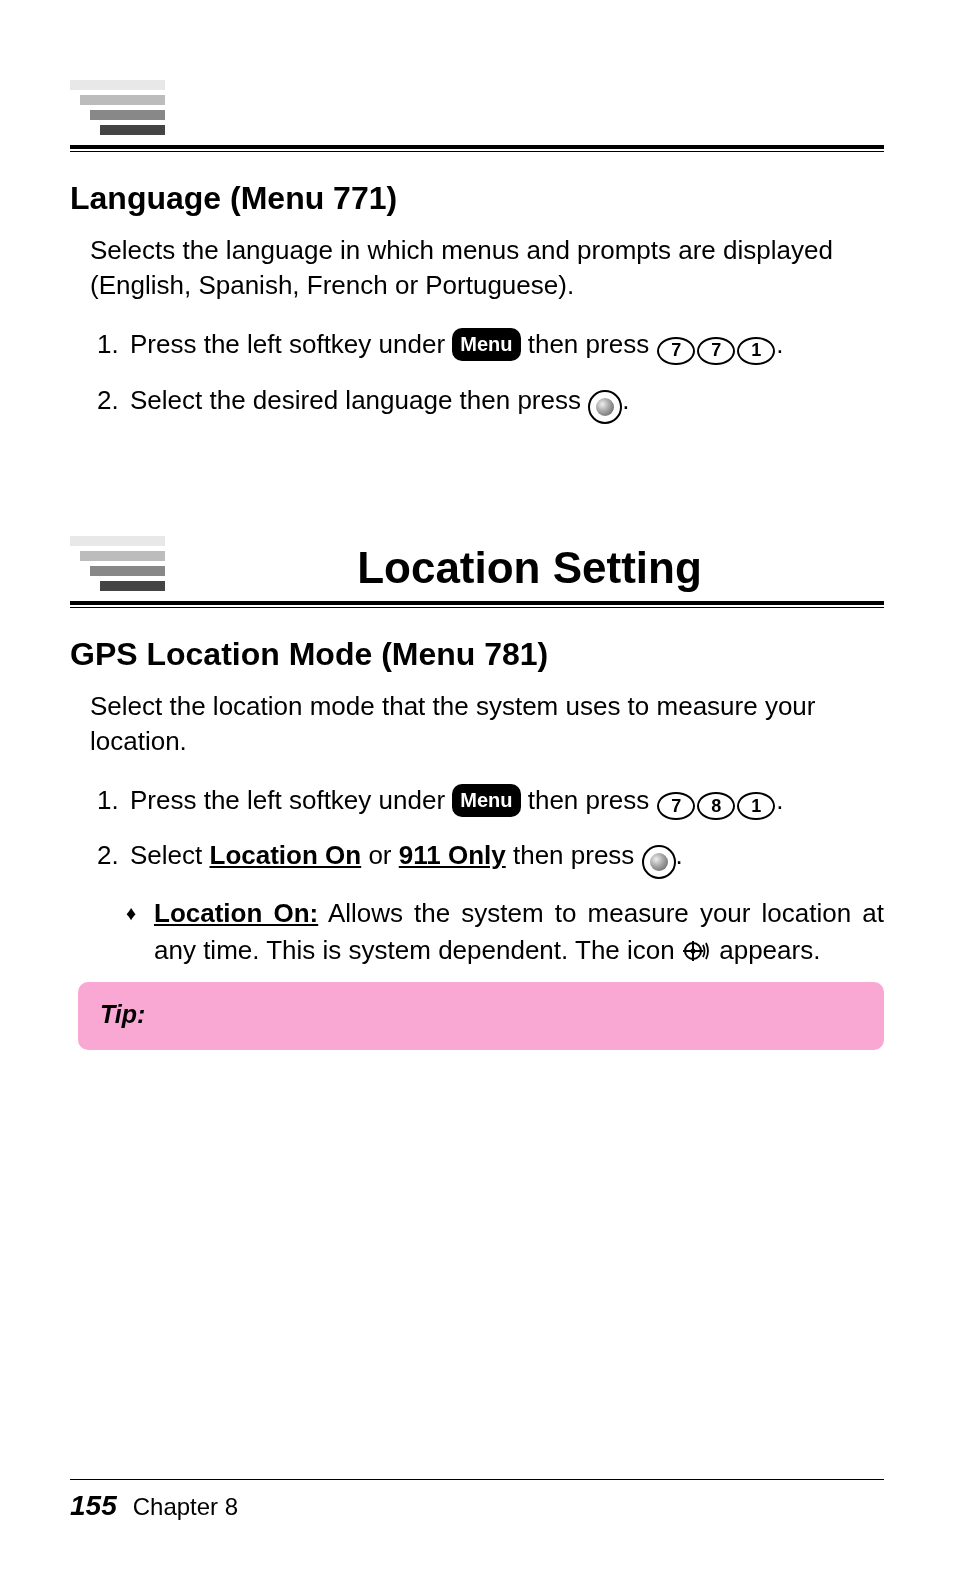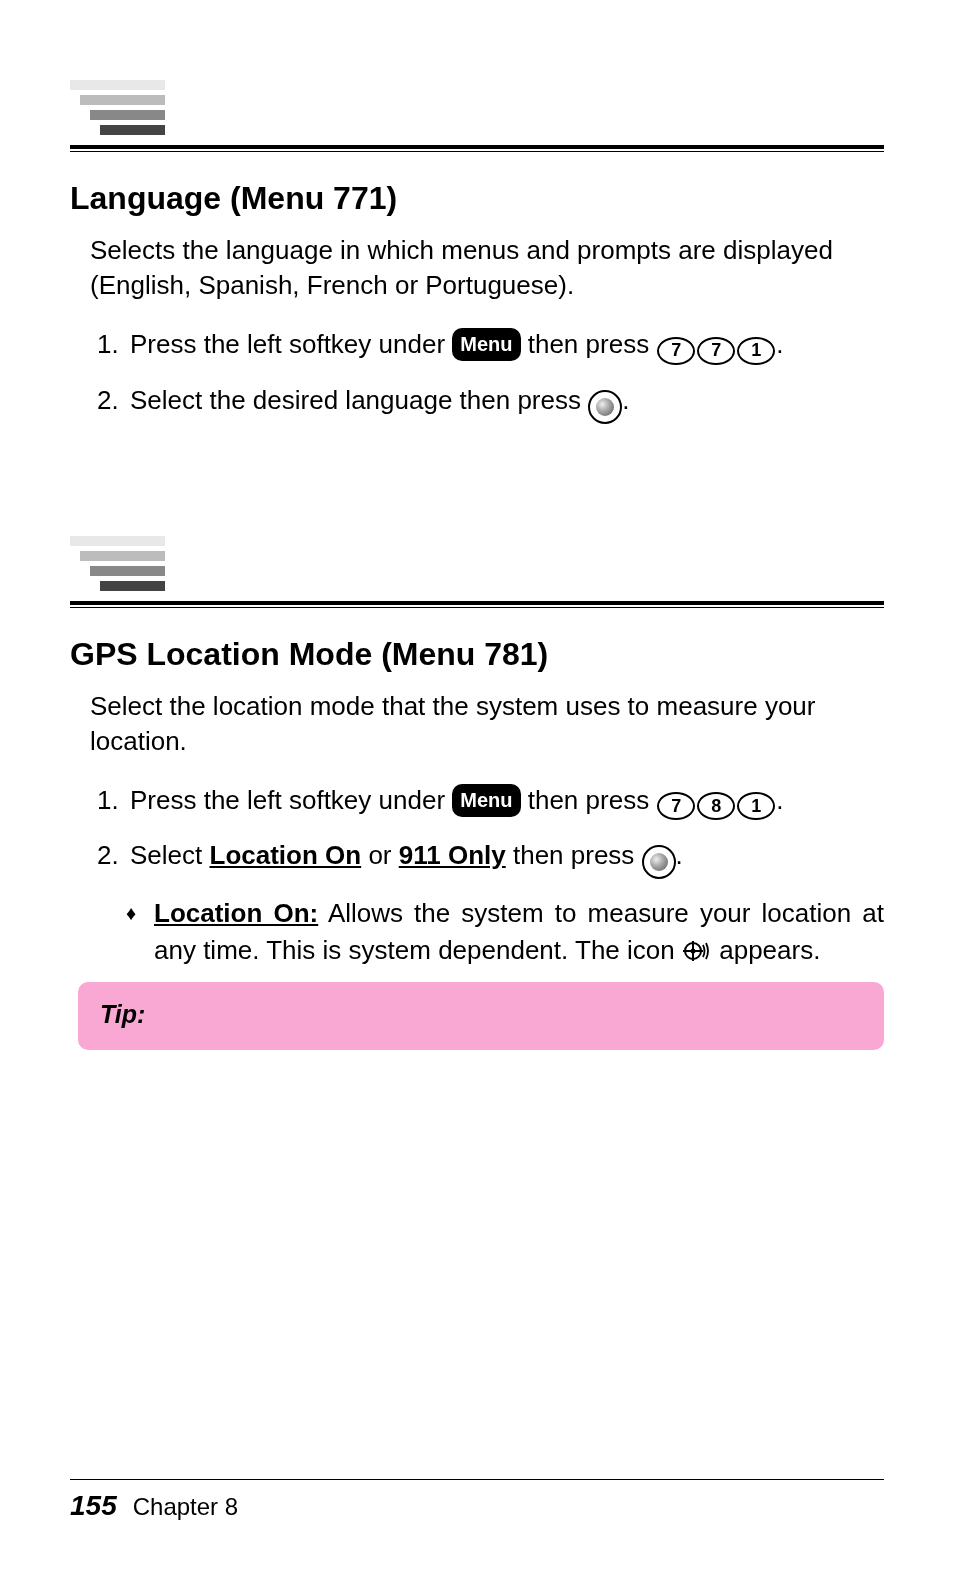--- a/index.html
+++ b/index.html
@@ -192,20 +192,21 @@
 
 <div class="gap-block"></div>
 
 <div class="section-title-block">
   <div class="bars-icon">
     <div class="bar bar1"></div>
       <div class="bar bar2"></div>
       <div class="bar bar3"></div>
       <div class="bar bar4"></div>
   </div>
+  <div class="section-title">Location Setting</div>
 </div>
 <div class="hr-wrap">
   <div class="hr-thick"></div>
     <div class="hr-thin"></div>
 </div>
 
 <h2 class="subheading">GPS Location Mode (Menu 781)</h2>
 <p class="para">Select the location mode that the system uses to measure your location.</p>
 
 <ol class="steps">

